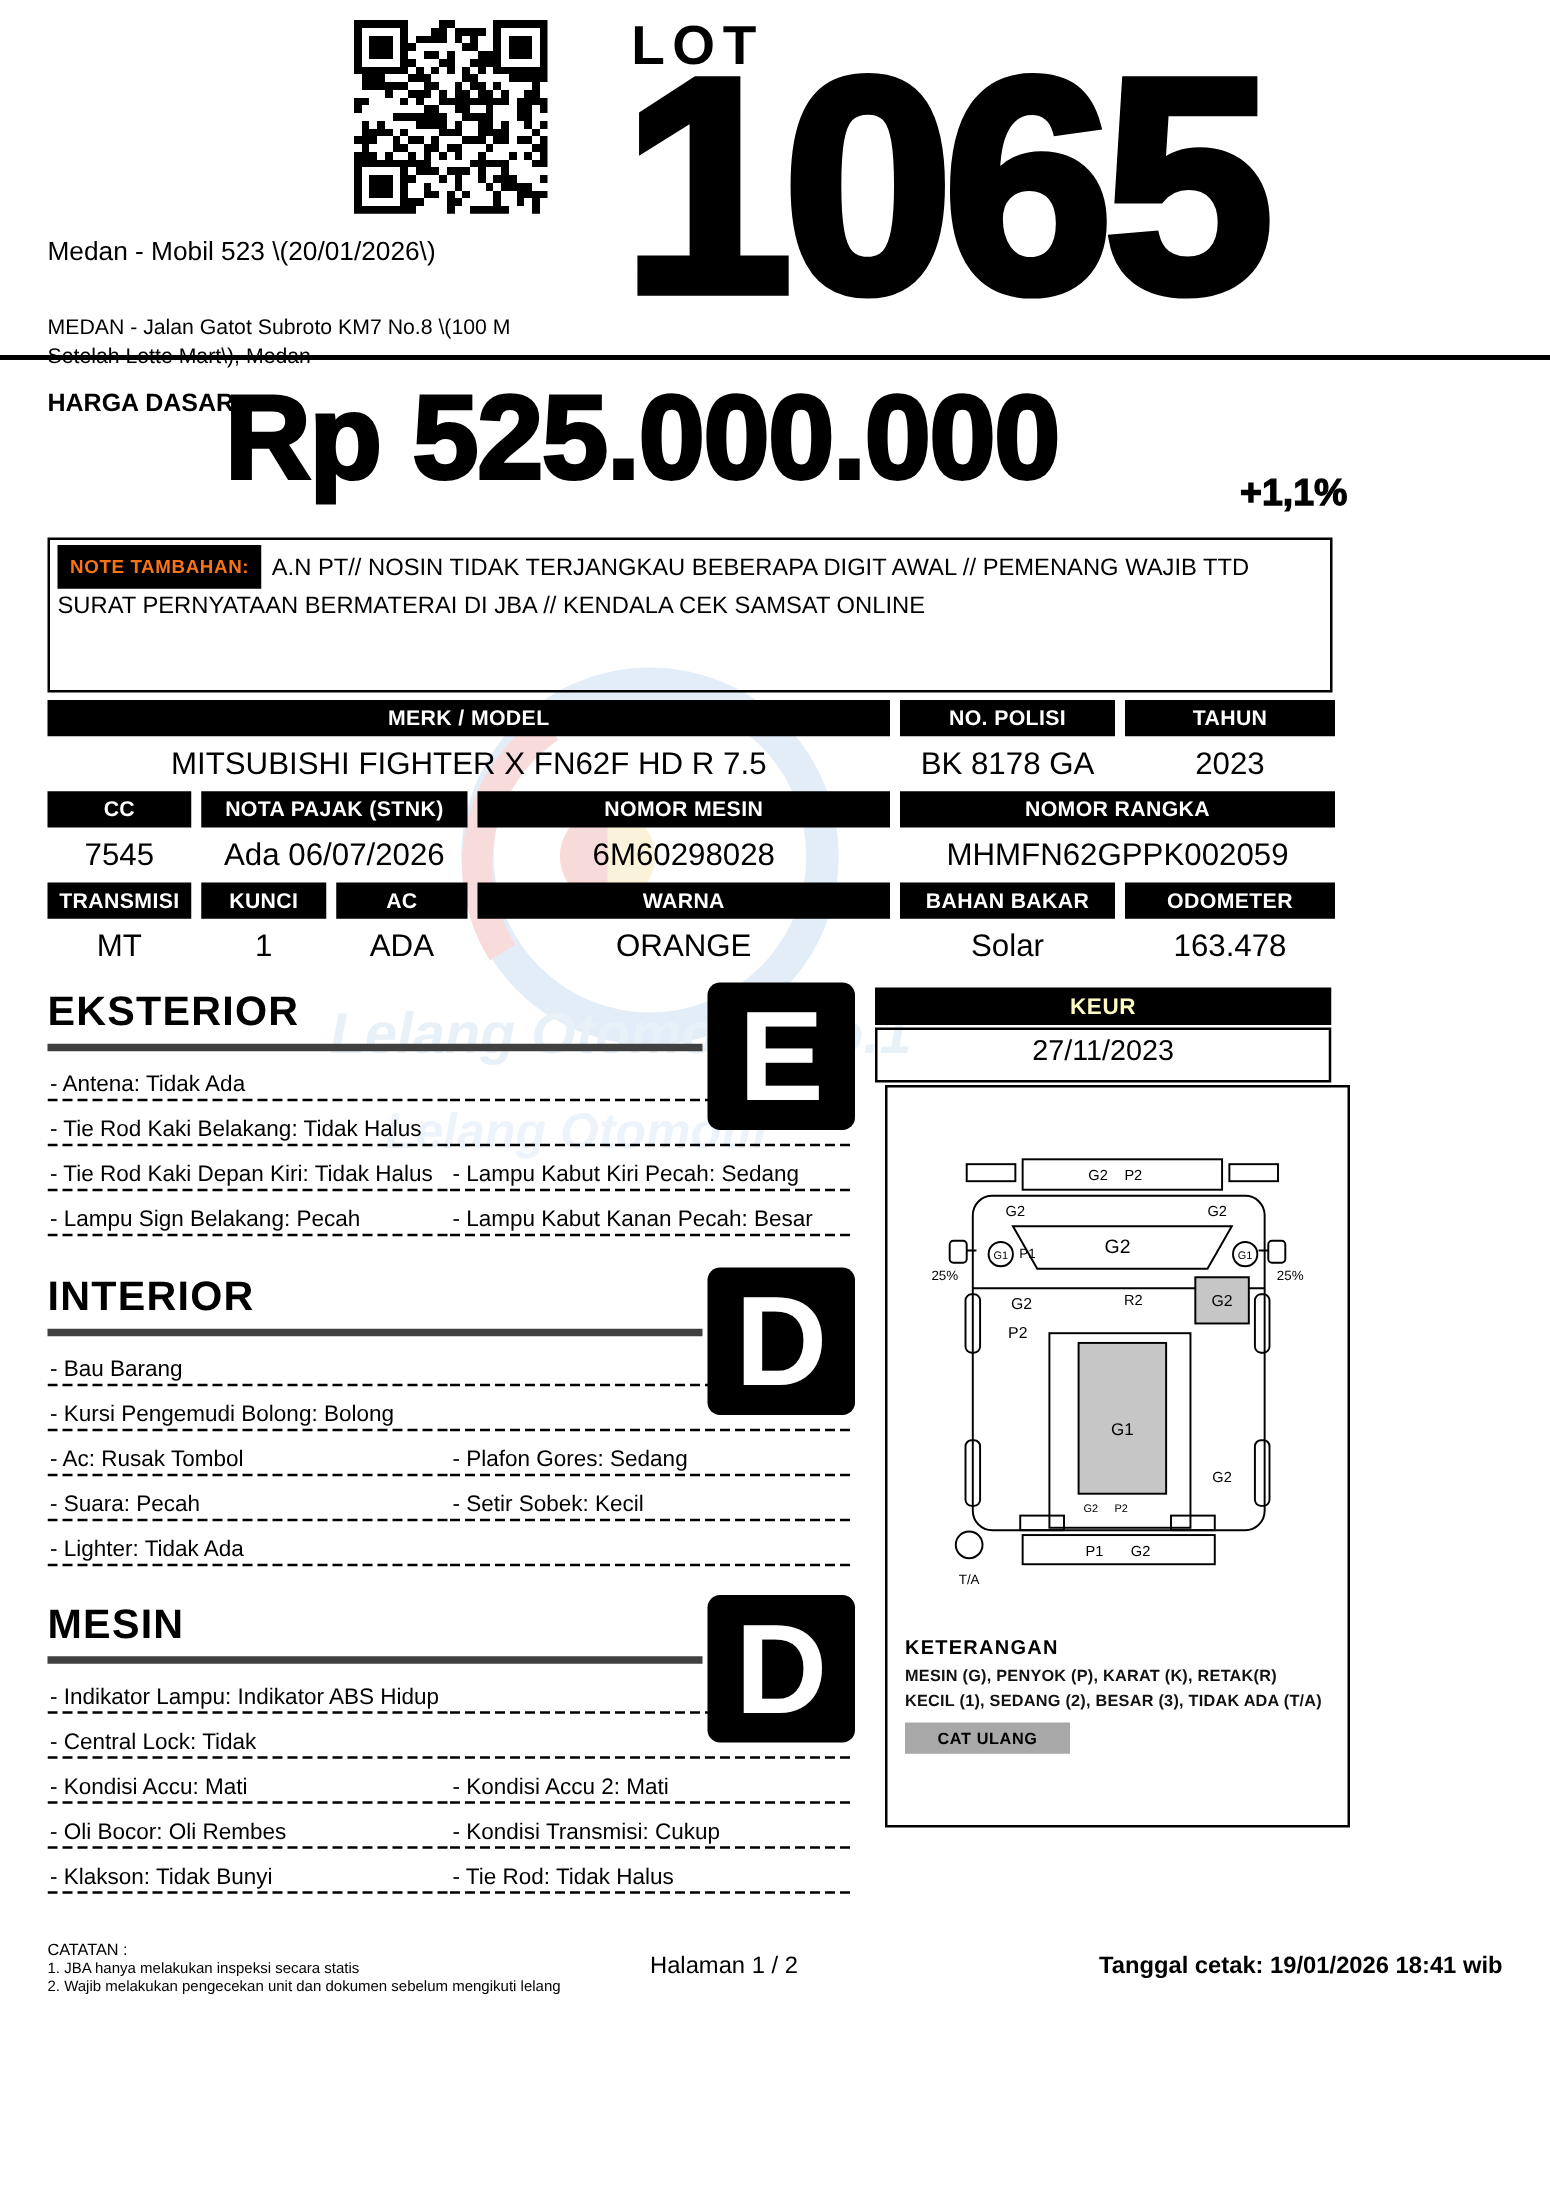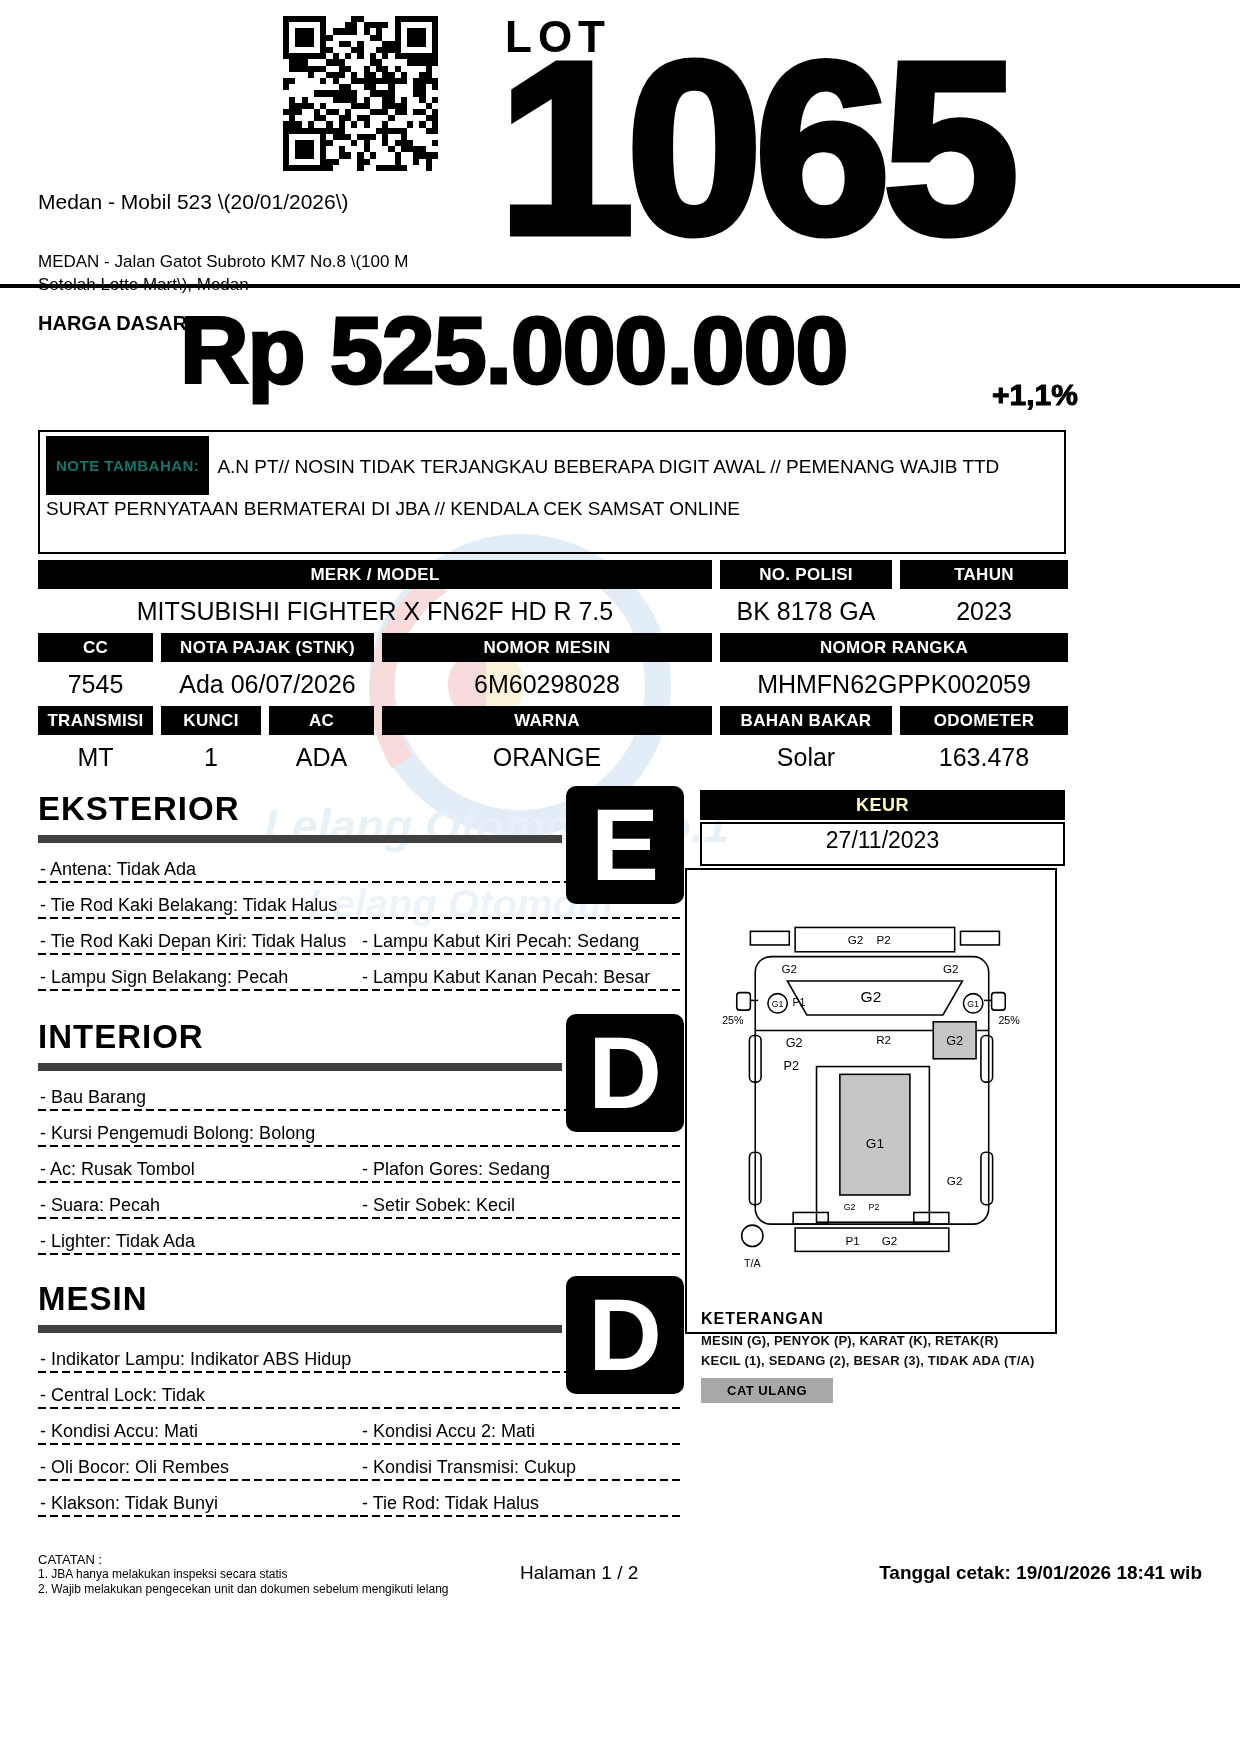--- a/index.html
+++ b/index.html
@@ -20,50 +20,50 @@
   .doc-address { position:absolute; left:38px; top:222px; font-size:17px; line-height:23px;margin-top:28px; }
   .rule { position:absolute; left:0; top:284px; width:1240px; height:4px; background:#000; }
   
   .harga-label { position:absolute; left:38px; top:312px; font-size:20px; font-weight:bold; }
   .harga-value { position:absolute; left:180px; top:296px; font-size:95px; font-weight:bold; letter-spacing:-1px;
                  -webkit-text-stroke:3px #000; }
   .harga-change { position:absolute; left:992px; top:378px; font-size:30px; font-weight:bold; -webkit-text-stroke:1px #000; }
   
   .note-box { position:absolute; left:38px; top:430px; width:1028px; height:124px; border:2px solid #000;
               font-size:19px; line-height:27px; padding:4px 10px 4px 6px; }
-  .note-label { display:inline-block; background:#000; color:#0f766e; font-weight:bold; font-size:15px;
-                padding:16px 10px; margin-right:8px; vertical-align:2px; letter-spacing:0.5px; }
+  .note-label { display:inline-block; background:#000; color:#f97316; font-weight:bold; font-size:15px;
+                padding:4px 10px; margin-right:8px; vertical-align:2px; letter-spacing:0.5px; }
   
   .spec-table { position:absolute; left:38px; top:560px; width:1030px; display:grid;
                 grid-template-columns:115px 100px 105px 330px 172px 168px;
                 grid-template-rows:29px 40px 29px 40px 29px 40px;
                 column-gap:8px; row-gap:2px; }
   .th { background:#000; color:#fff; font-weight:bold; font-size:17px; text-align:center; line-height:29px; letter-spacing:0.3px; }
   .td { text-align:center; font-size:25px; line-height:40px; white-space:nowrap; }
   
   .section { position:absolute; left:38px; width:646px; }
   .sec-head { position:relative; }
   .sec-title { font-size:33px; font-weight:bold; letter-spacing:1px; width:524px;
-               border-bottom:8px solid #404040; padding-bottom:7px; }
+               border-bottom:6px solid #404040; padding-bottom:7px; }
   .grade-box { position:absolute; right:0; top:-4px; width:118px; height:118px; background:#000; color:#fff;
                border-radius:10px; display:flex; align-items:center; justify-content:center; }
   .grade-box span { font-size:102px; font-weight:bold; line-height:1; }
   .rows { margin-top:4px; }
   .row { display:flex; }
   .cell { height:36px; padding:12px 0 0 2px; font-size:18px; white-space:nowrap;
           background-image:linear-gradient(90deg,#000 70%, transparent 30%);
           background-size:12px 2px; background-repeat:repeat-x; background-position:left bottom; }
   .cell.l { width:322px; }
   .cell.r { flex:1; }
   
   .keur-bar { position:absolute; left:700px; top:790px; width:365px; height:30px; background:#000; color:#fef9c3;
               font-weight:bold; font-size:18px; text-align:center; line-height:30px; letter-spacing:0.5px; }
   .keur-date { position:absolute; left:700px; top:822px; width:365px; height:44px; border:2px solid #000;
                text-align:center; font-size:23px; line-height:32px; }
-  .diagram-box { position:absolute; left:685px; top:868px; width:372px; height:466px; border:2px solid #000; }
+  .diagram-box { position:absolute; left:708px; top:868px; width:372px; height:594px; border:2px solid #000; }
   .car-svg { display:block; margin:2px auto 0; width:358px; }
   .keterangan { padding:2px 14px 0; }
   .ket-title { font-size:16px; font-weight:bold; letter-spacing:1px; }
   .ket-line { font-size:13px; font-weight:bold; margin-top:5px; letter-spacing:0.2px; color:#111; }
   .cat-ulang { display:inline-block; margin-top:10px; background:#a8a8a8; color:#000; font-weight:bold;
                font-size:13px; padding:5px 26px; letter-spacing:0.5px; }
   
   .catatan { position:absolute; left:38px; top:1516px; }
   .catatan-title { font-size:13px;margin-top:36px; }
   .catatan-item { font-size:12px; line-height:15px; }

